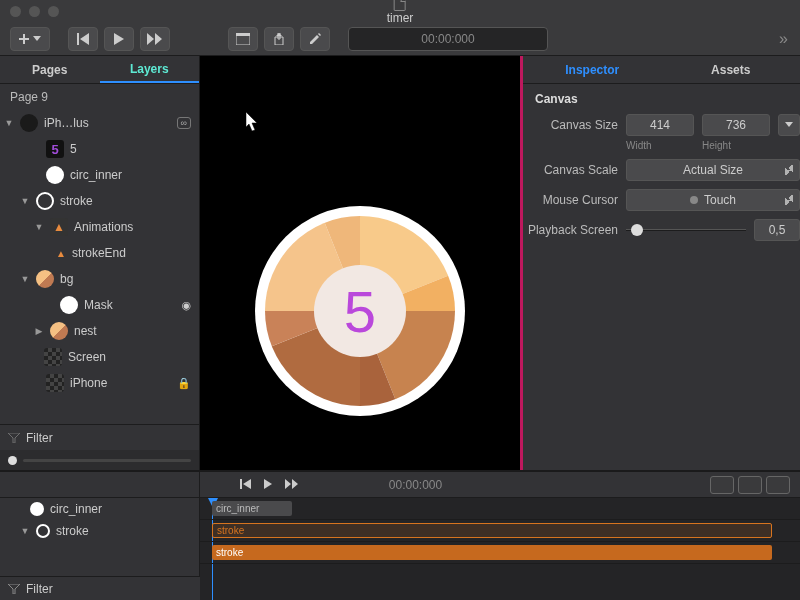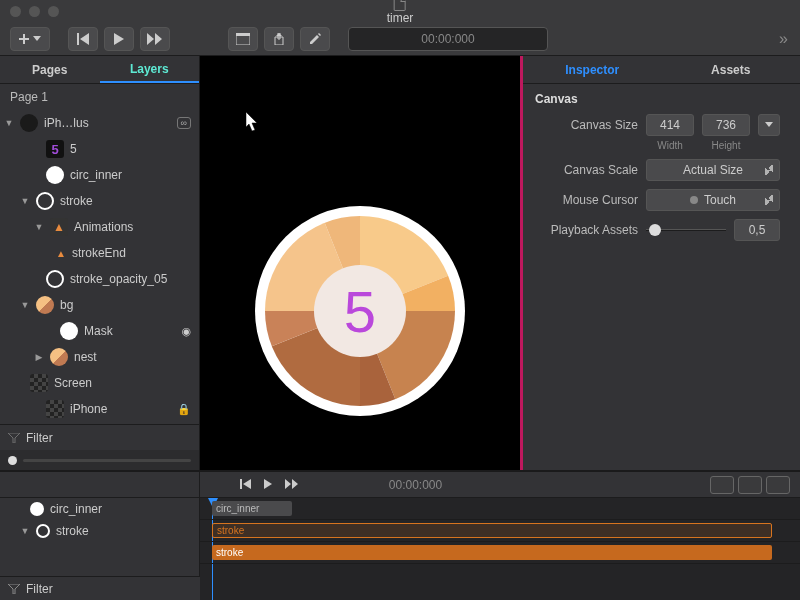--- a/index.html
+++ b/index.html
@@ -59,25 +59,25 @@
 .w4{background:#f5c48b;clip-path:polygon(50% 50%,0 50%,0 0,30% 0);}
 .w4b{background:#efb77a;clip-path:polygon(50% 50%,30% 0,50% 0);}
 .badge-center{position:absolute;top:50%;left:50%;width:92px;height:92px;transform:translate(-50%,-50%);border-radius:50%;background:#f2e8e3;display:flex;align-items:center;justify-content:center;}
 .big5{font-size:58px;font-weight:400;color:#ba48db;}
 
 .right-panel{width:280px;background:#333336;border-left:3px solid #be185d;display:flex;flex-direction:column;}
 .rtabs{display:flex;height:28px;border-bottom:1px solid #1c1c1d;}
 .rtabs div{flex:1;display:flex;align-items:center;justify-content:center;font-weight:600;}
 .rtabs .active{color:#2e8fff;}
 .section-h{padding:8px 12px 4px;font-weight:700;color:#ddd;}
-.prop-row{display:flex;align-items:center;padding:4px 20px;gap:8px;}
+.prop-row{display:flex;align-items:center;padding:4px 0;gap:8px;}
 .prop-label{flex:0 0 95px;text-align:right;color:#bbb;}
 .numfield{flex:1;height:22px;background:#4a4a4c;border:1px solid #555;border-radius:3px;display:flex;align-items:center;justify-content:center;}
 .numfield.small{flex:0 0 46px;}
-.sublabel{font-size:10px;color:#888;text-align:center;flex:1;}
+.sublabel{font-size:10px;color:#888;text-align:left;flex:1;}
 .dropdown{flex:1;height:22px;background:#4a4a4c;border:1px solid #555;border-radius:3px;display:flex;align-items:center;justify-content:center;position:relative;}
 .dropdown::after{content:"";position:absolute;right:6px;top:5px;width:8px;height:10px;background:linear-gradient(#ccc,#ccc) center/6px 1px no-repeat,conic-gradient(from 45deg at 50% 30%,#ccc 0 90deg,transparent 0) ,conic-gradient(from -135deg at 50% 70%,#ccc 0 90deg,transparent 0);opacity:.8;}
 .expand-btn{width:22px;height:22px;background:#4a4a4c;border:1px solid #555;border-radius:3px;display:flex;align-items:center;justify-content:center;}
 .slider{flex:1;height:22px;display:flex;align-items:center;}
 .slider .track{flex:1;height:2px;background:#555;position:relative;}
 .slider .knob{position:absolute;top:-5px;width:12px;height:12px;border-radius:50%;background:#ddd;}
 .dot-indicator{width:8px;height:8px;border-radius:50%;background:#888;margin-right:6px;display:inline-block;}
 
 .timeline{height:130px;background:#2a2a2c;border-top:2px solid #1a1a1b;display:flex;flex-direction:column;}
 .tl-top{height:26px;display:flex;align-items:center;border-bottom:1px solid #1c1c1d;background:#333336;}
@@ -167,21 +167,21 @@
   <div class="more-btn">»</div>
 </div>
 
 <div class="main">
 
   <div class="left-panel">
     <div class="ltabs">
       <div>Pages</div>
       <div class="active">Layers</div>
     </div>
-    <div class="page-header">Page 1</div>
+    <div class="page-header">Page 9</div>
     <div class="layers">
       <div class="layer-row" style="padding-left:4px">
           <span class="arrow">▼</span>
           <span class="thumb dark"></span>
           <span class="name">iPh…lus</span>
           <span class="badge">∞</span>
         </div>
       <div class="layer-row" style="padding-left:30px">
           <span class="arrow"></span>
           <span class="thumb num5">5</span>
@@ -198,43 +198,38 @@
           <span class="name">stroke</span>
         </div>
       <div class="layer-row" style="padding-left:34px">
           <span class="arrow">▼</span>
           <span class="thumb tri">▲</span>
           <span class="name">Animations</span>
         </div>
       <div class="layer-row" style="padding-left:56px">
           <span style="color:#e88b3e;font-size:10px">▲</span>
           <span class="name">strokeEnd</span>
-        </div>
-      <div class="layer-row" style="padding-left:30px">
-          <span class="arrow"></span>
-          <span class="thumb circ-outline"></span>
-          <span class="name">stroke_opacity_05</span>
         </div>
       <div class="layer-row" style="padding-left:20px">
           <span class="arrow">▼</span>
           <span class="thumb orange"></span>
           <span class="name">bg</span>
         </div>
       <div class="layer-row" style="padding-left:44px">
           <span class="arrow"></span>
           <span class="thumb circ-white"></span>
           <span class="name">Mask</span>
           <span style="font-size:11px">◉</span>
         </div>
       <div class="layer-row" style="padding-left:34px">
           <span class="arrow">▶</span>
           <span class="thumb orange"></span>
           <span class="name">nest</span>
         </div>
-      <div class="layer-row" style="padding-left:14px">
+      <div class="layer-row" style="padding-left:28px">
           <span class="arrow"></span>
           <span class="thumb check"></span>
           <span class="name">Screen</span>
         </div>
       <div class="layer-row" style="padding-left:30px">
           <span class="arrow"></span>
           <span class="thumb check"></span>
           <span class="name">iPhone</span>
           <span class="lock">🔒</span>
         </div>
@@ -301,21 +296,21 @@
       <div class="dropdown">Actual Size</div>
     </div>
     <div class="prop-row">
       <div class="prop-label">Mouse Cursor</div>
       <div class="dropdown">
           <span class="dot-indicator"></span>
           <span>Touch</span>
         </div>
     </div>
     <div class="prop-row">
-      <div class="prop-label">Playback Assets</div>
+      <div class="prop-label">Playback Screen</div>
       <div class="slider">
           <div class="track">
             <div class="knob" style="left:4%"></div>
           </div>
         </div>
       <div class="numfield small">0,5</div>
     </div>
   </div>
 </div>
 

